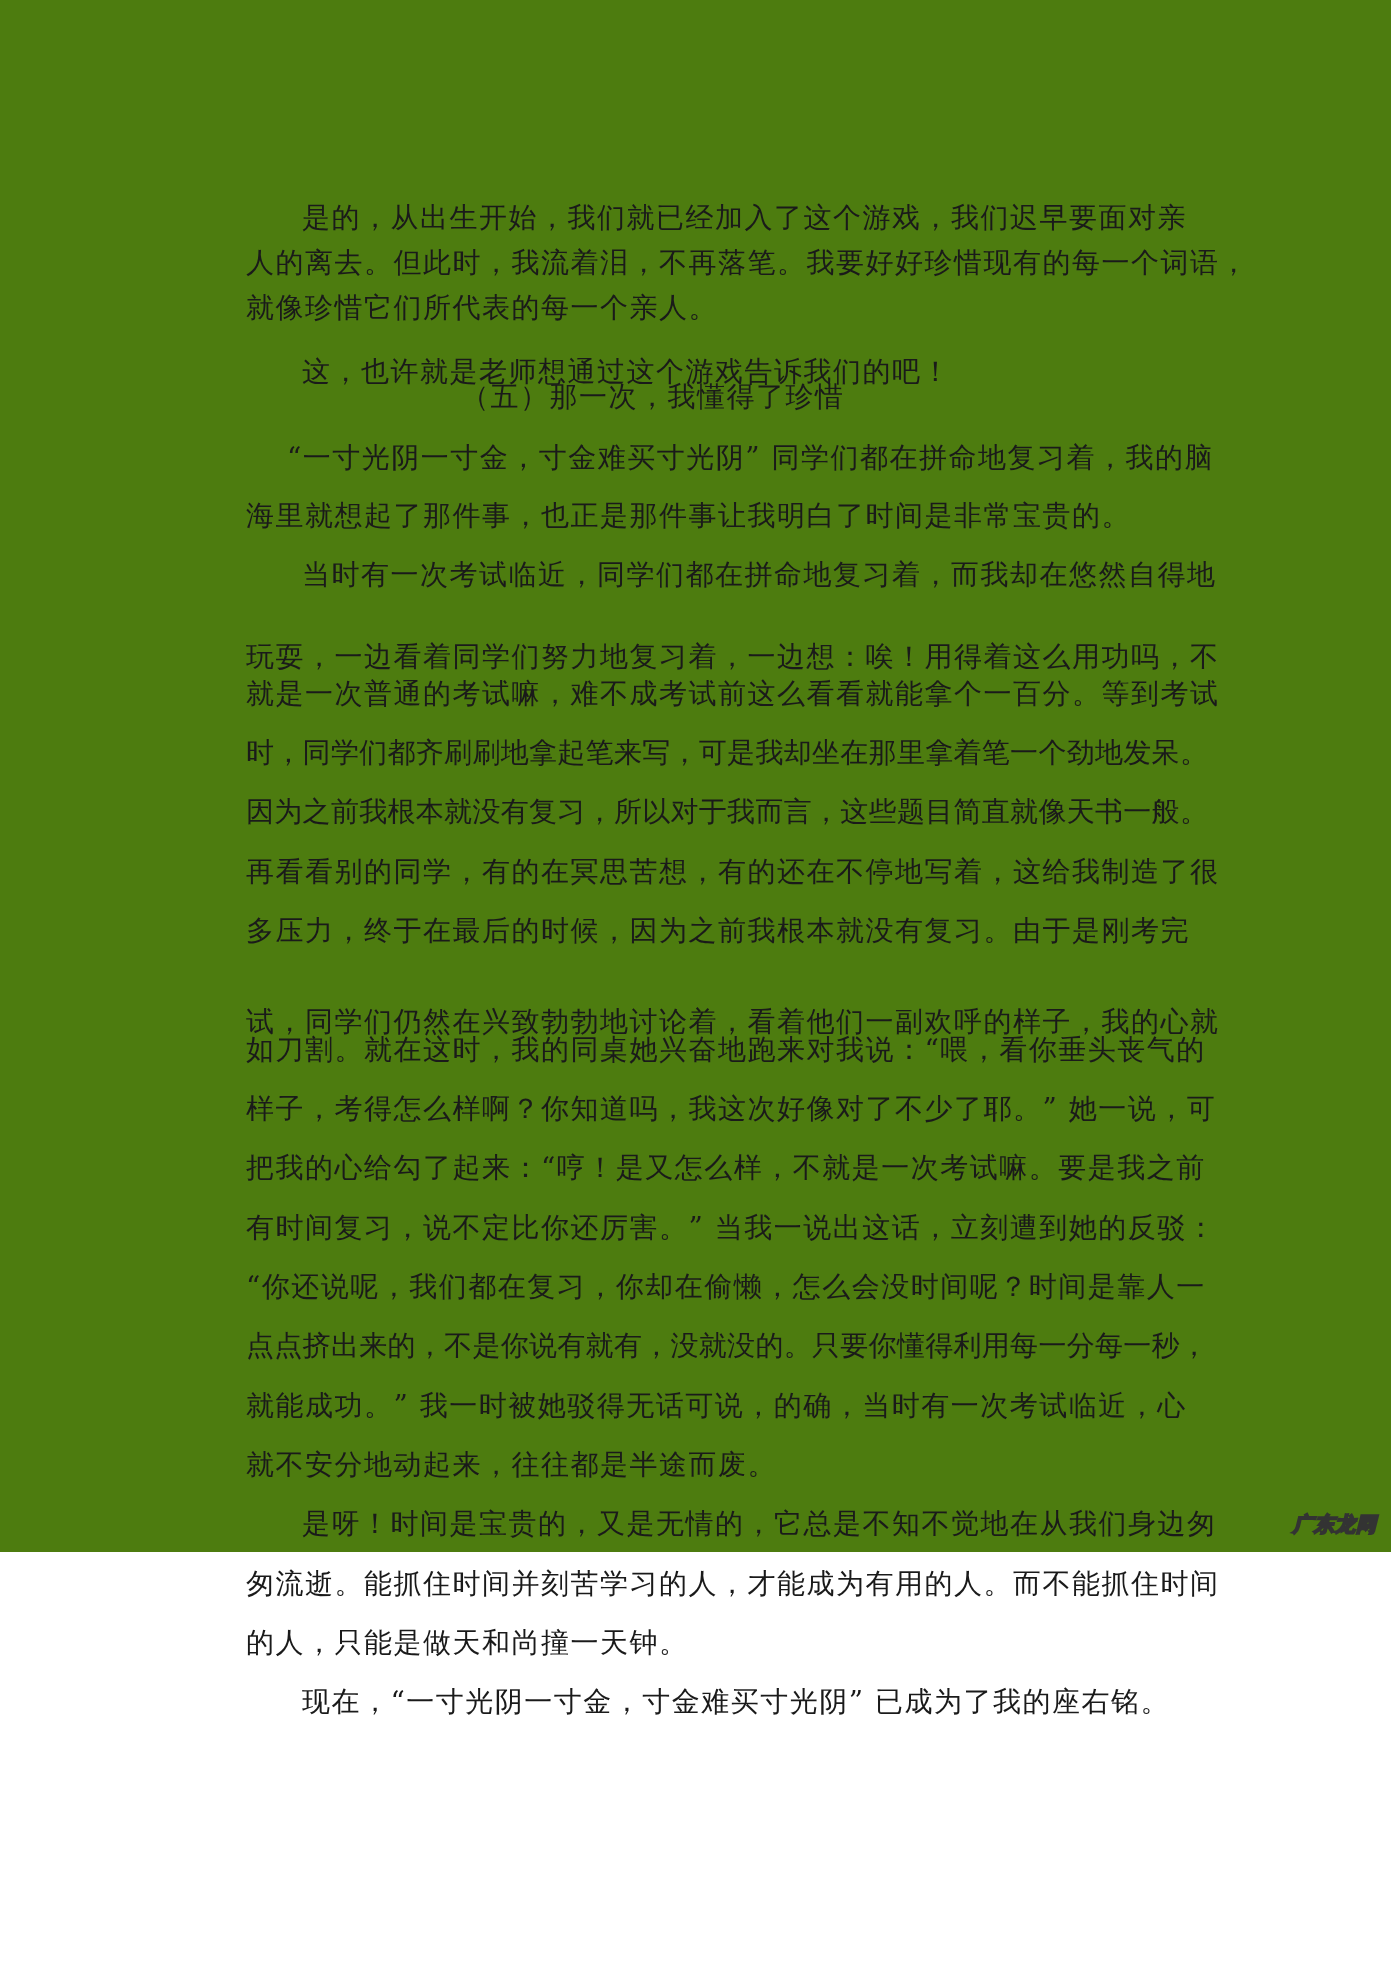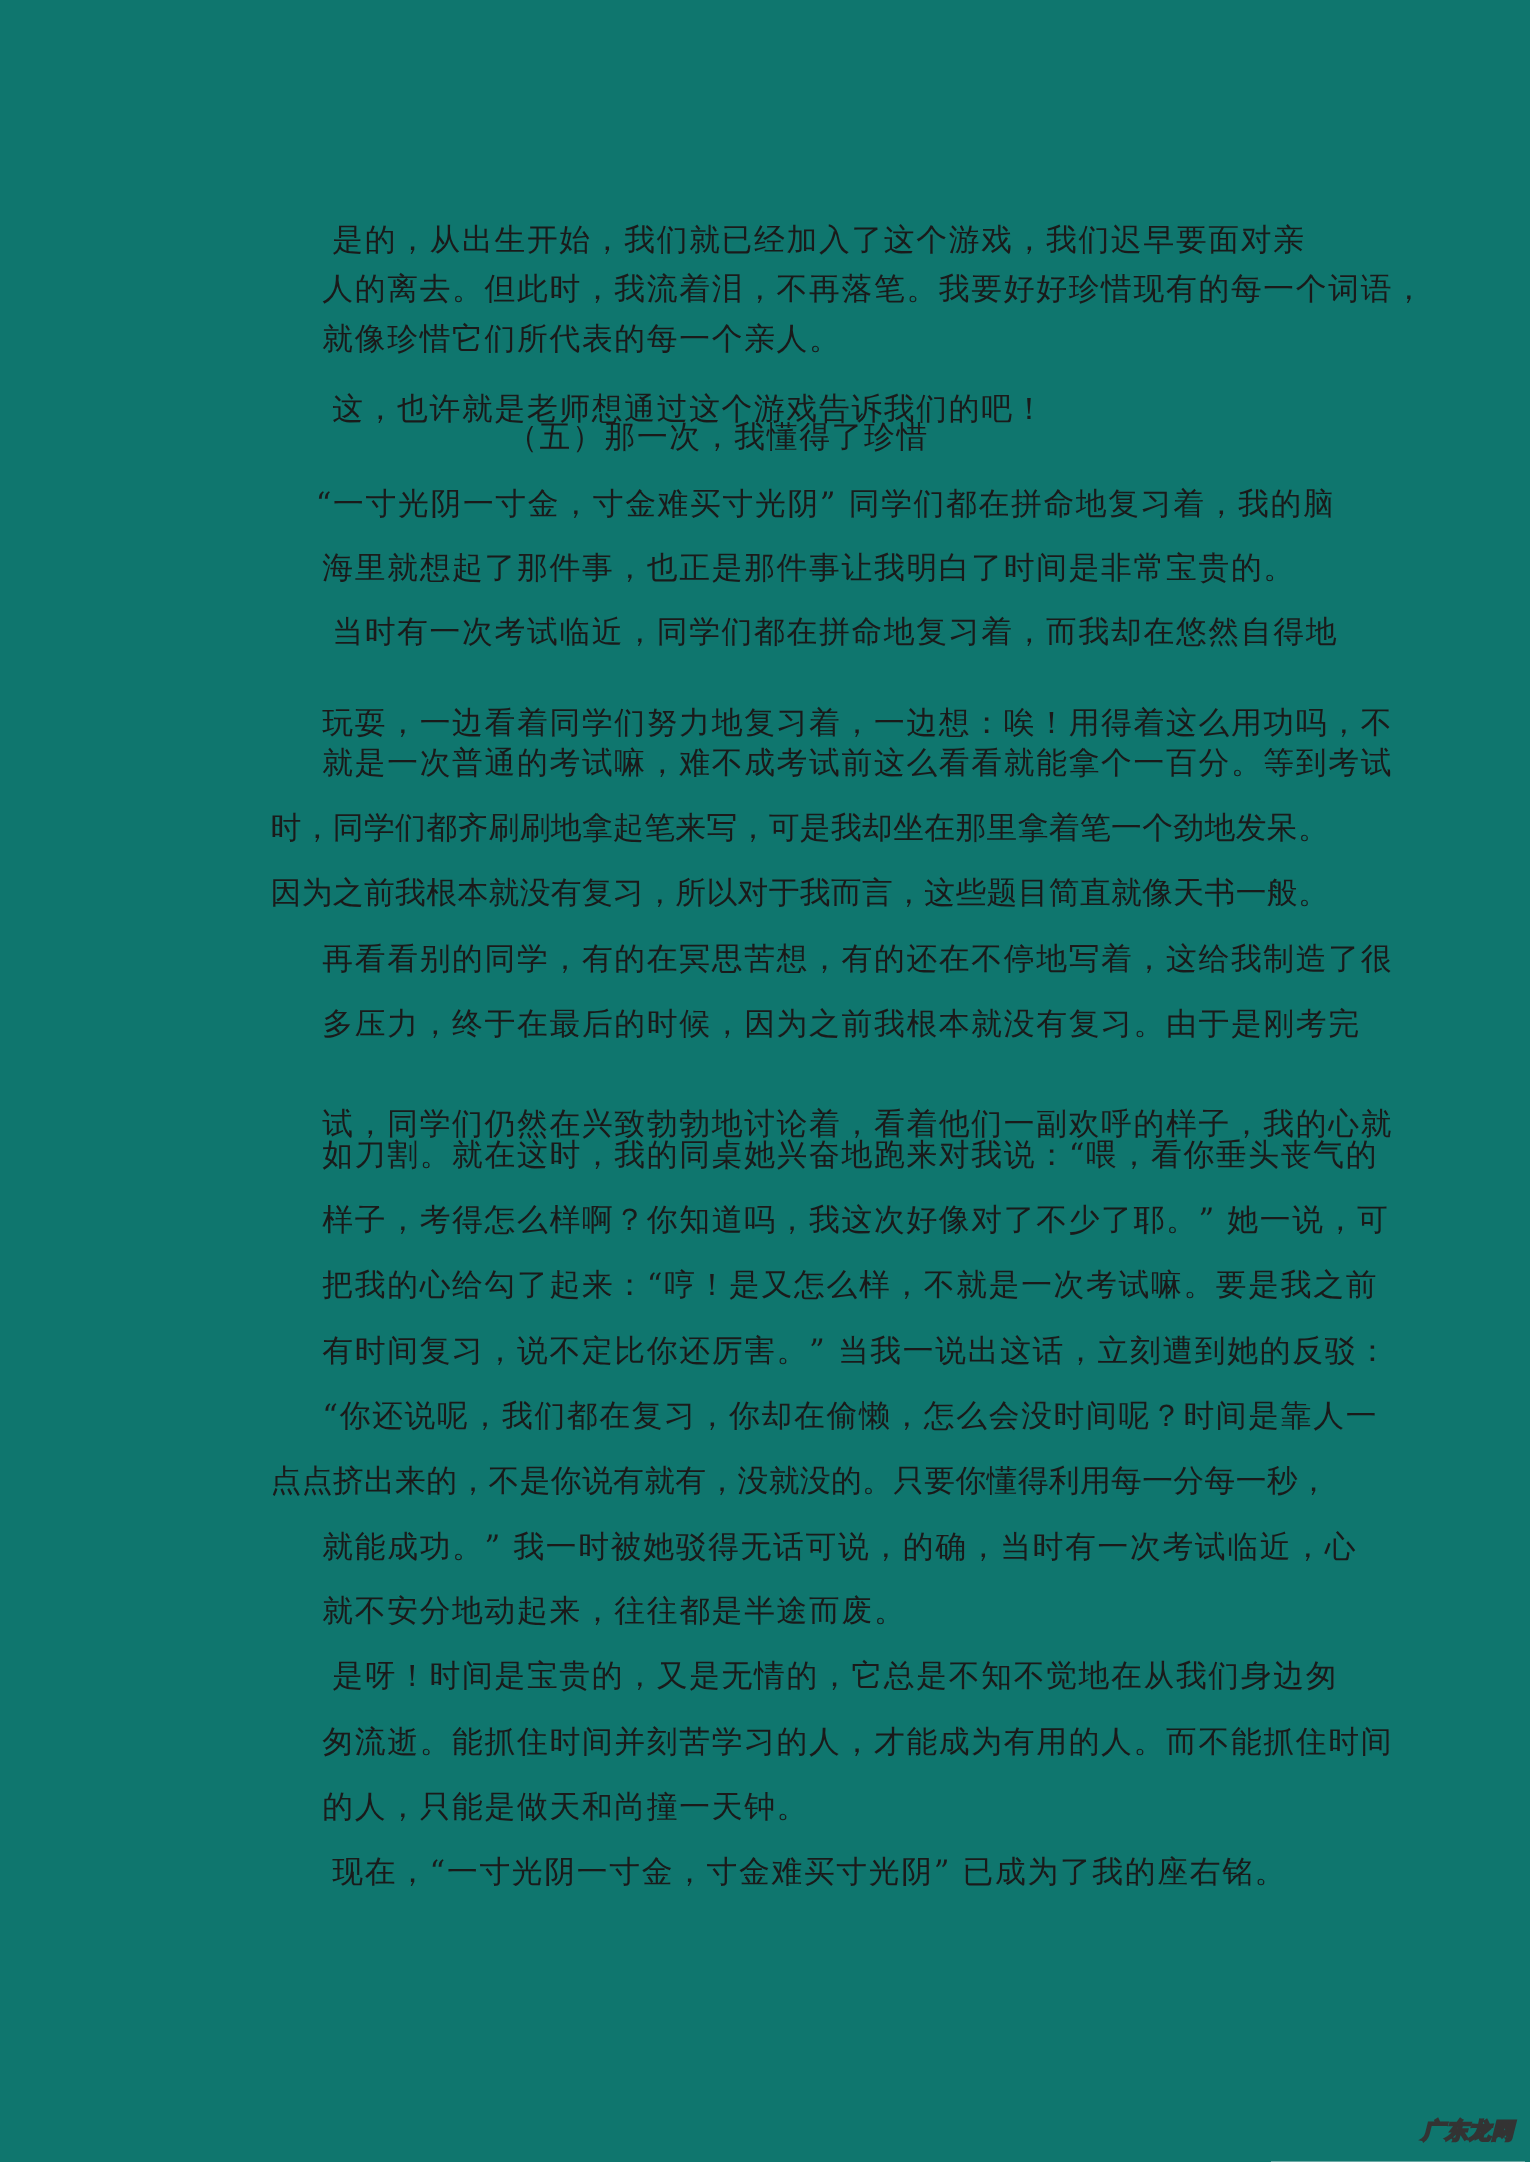--- a/index.html
+++ b/index.html
@@ -12,31 +12,31 @@
       height: 1965px;
       position: relative;
       overflow: hidden;
       font-family: "DejaVu Serif", "Liberation Serif", serif;
       color: #1a1a1a;
     }
     .page {
       position: absolute;
       left: 0; top: 0;
       width: 1391px;
-      height: 1965px;
-      background: #0f766e;
+      height: 1552px;
+      background: #4d7c0f;
     }
     .line {
       position: absolute;
       font-size: 28px;
       line-height: 36px;
       white-space: nowrap;
       letter-spacing: 1.5px;
     }
-    .l { left: 246px; margin-left: 47px; }
+    .l { left: 246px; }
     .ind { left: 302px; }
     .wide { left: 246px; letter-spacing: 0.3px; }
     .title-line { left: 461px; }
     .watermark {
       position: absolute;
       right: 14px;
       bottom: 14px;
       font-family: "DejaVu Sans", sans-serif;
       font-size: 20px;
       font-weight: bold;

